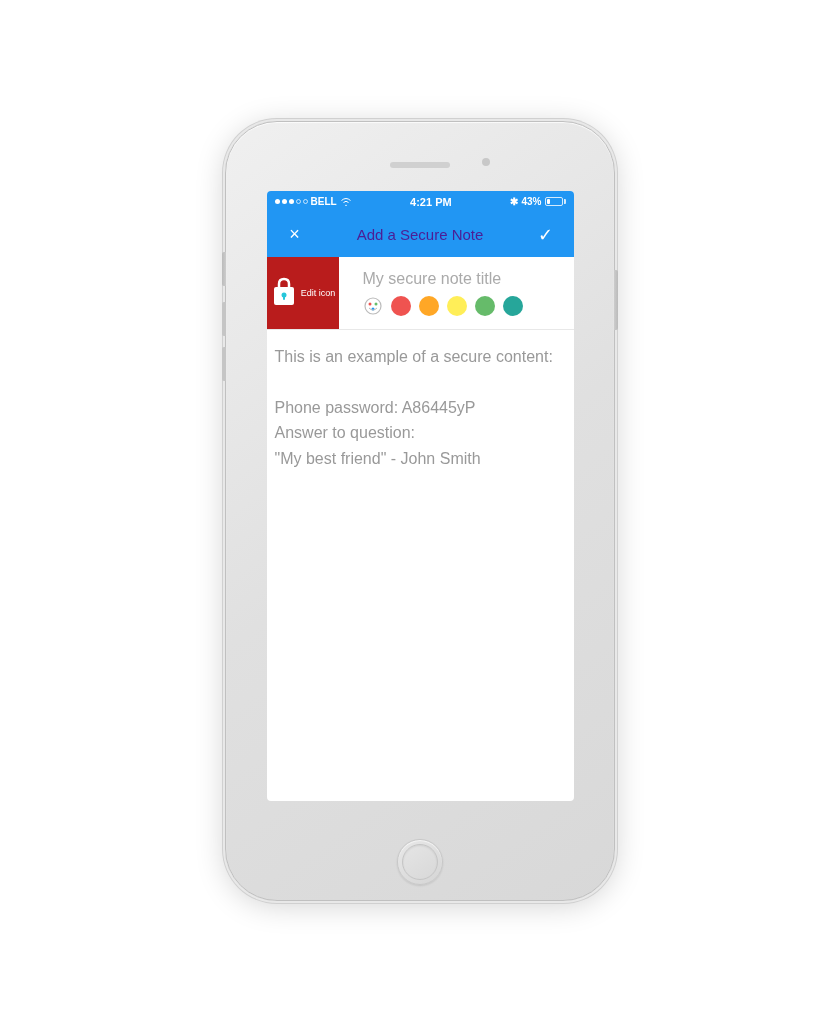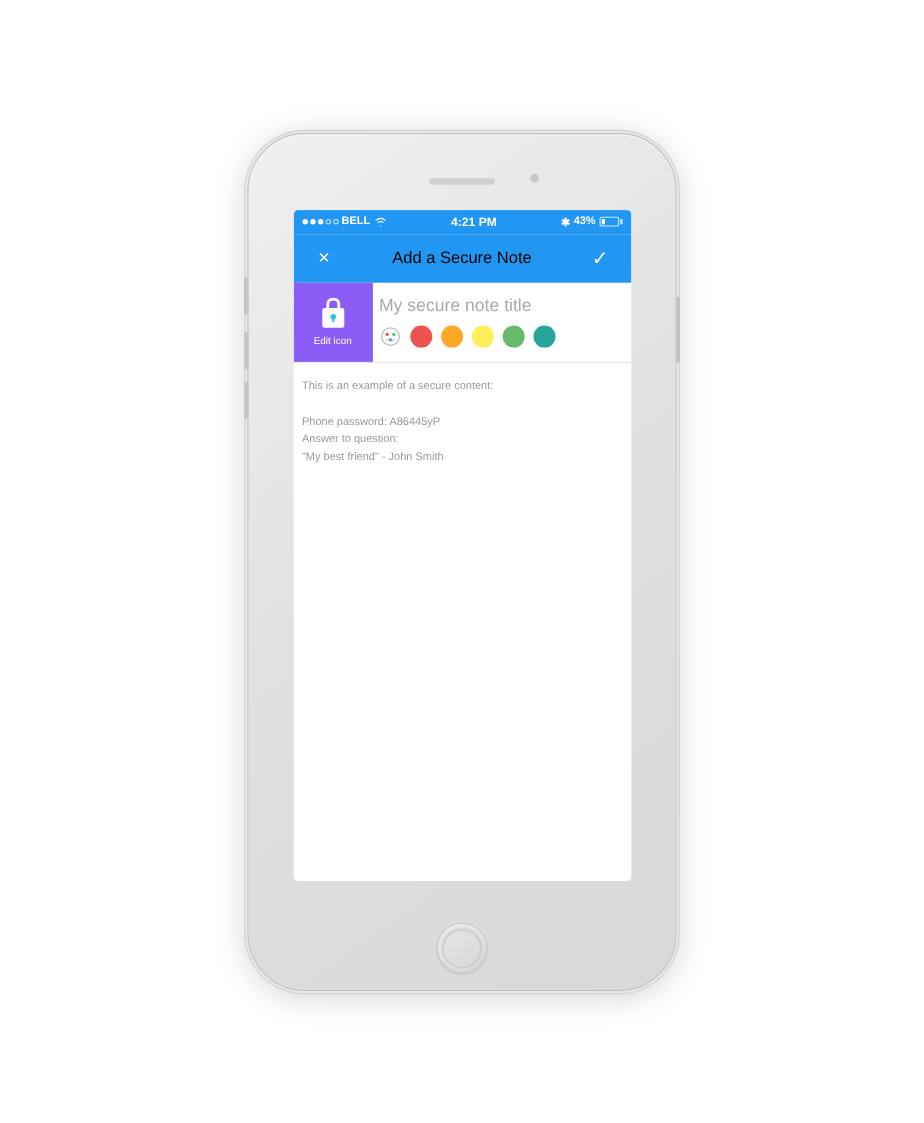--- a/index.html
+++ b/index.html
@@ -144,21 +144,21 @@
     
     .nav-bar {
       height: 44px;
       background: #2196F3;
       display: flex;
       align-items: center;
       justify-content: space-between;
       padding: 0 14px;
     }
     .nav-title {
-      color: #000000;
+      color: #4c1d95;
       font-size: 15px;
       font-weight: 500;
     }
     .nav-btn {
       color: #fff;
       font-size: 18px;
       font-weight: 300;
       cursor: pointer;
       width: 28px;
       height: 28px;
@@ -171,40 +171,40 @@
     .icon-title-row {
       display: flex;
       align-items: stretch;
       border-bottom: 1px solid #e8e8e8;
       min-height: 72px;
     }
 
     .icon-block {
       width: 72px;
       min-height: 72px;
-      background: #8b5cf6;
-      display: flex;
-      flex-direction: column;
+      background: #b91c1c;
+      display: flex;
+      flex-direction: row;
       align-items: center;
       justify-content: center;
       gap: 3px;
       flex-shrink: 0;
     }
     .edit-icon-label {
       color: #fff;
       font-size: 9px;
       font-weight: 500;
     }
 
     .title-color-col {
       flex: 1;
       display: flex;
       flex-direction: column;
       justify-content: center;
-      padding: 8px 6px;
+      padding: 8px 24px;
       gap: 8px;
     }
 
     .title-input-field {
       border: none;
       outline: none;
       font-size: 16px;
       color: #aaa;
       width: 100%;
       font-weight: 400;
@@ -232,21 +232,21 @@
       width: 20px;
       height: 20px;
       border-radius: 50%;
       cursor: pointer;
       border: none;
     }
 
     
     .note-content {
       padding: 14px 8px;
-      font-size: 10px;
+      font-size: 16px;
       color: #999;
       line-height: 1.6;
     }
 
     
     .home-button-area {
       position: absolute;
       bottom: 16px;
       left: 50%;
       transform: translateX(-50%);

